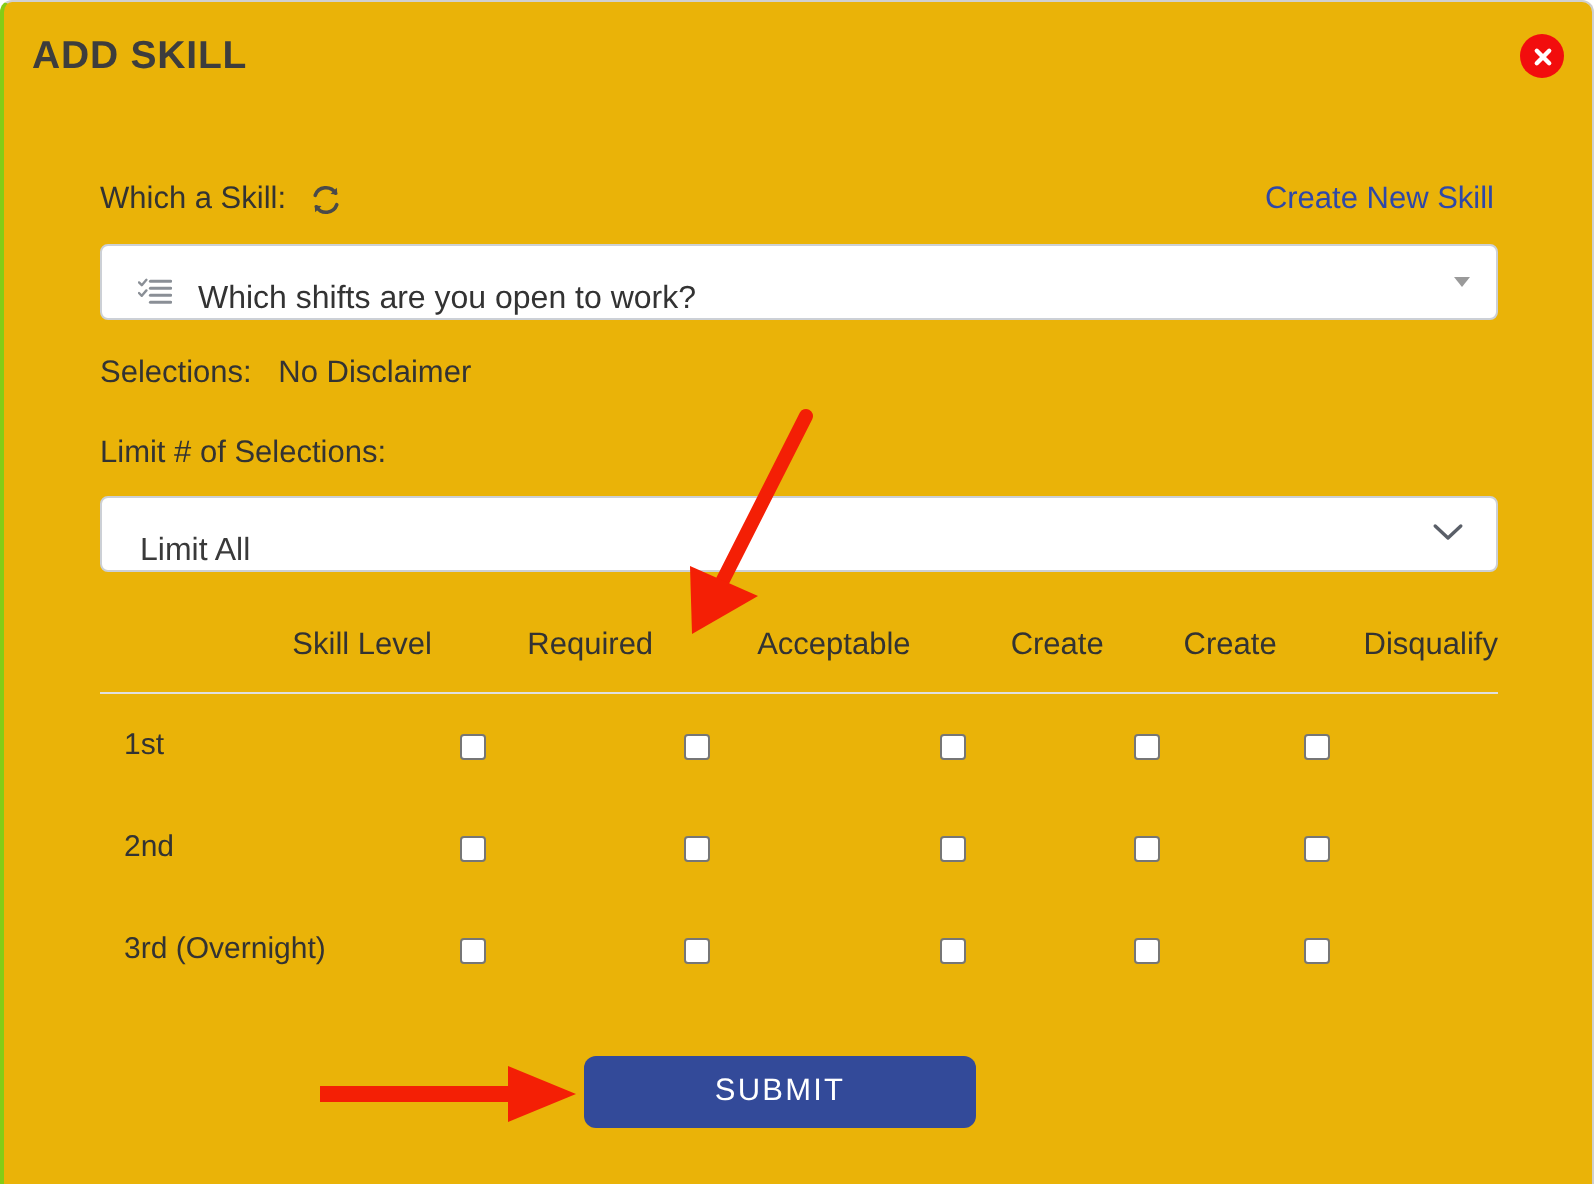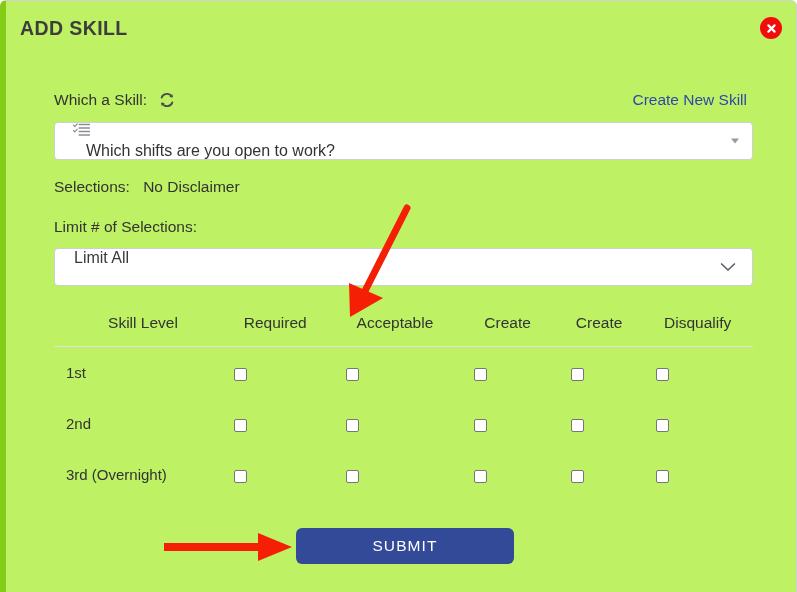--- a/index.html
+++ b/index.html
@@ -10,23 +10,23 @@
     height: 592px;
     background: #ffffff;
     font-family: "Liberation Sans", sans-serif;
     overflow: hidden;
   }
 
   #modal {
     position: relative;
     width: 797px;
     height: 592px;
-    background: #bef264;
+    background: #eab308;
     border-top: 1px solid #d0d0d0;
-    border-left: 6px solid #84cc16;
+    border-left: 2px solid #84cc16;
     border-right: 1px solid #cfcfcf;
     border-radius: 6px 6px 0 0;
     overflow: hidden;
   }
 
   
   #modal-title {
     position: absolute;
     left: 14px;
     top: 16px;
@@ -81,23 +81,22 @@
   }
 
   .select-box {
     position: absolute;
     left: 48px;
     width: 699px;
     background: #ffffff;
     border: 1px solid #ccd0d6;
     border-radius: 4px;
     display: flex;
-    align-items: flex-start;
-    cursor: pointer;
-    flex-direction: column;
+    align-items: flex-end;
+    cursor: pointer;
   }
   #skill-select {
     top: 121px;
     height: 38px;
     padding-left: 18px;
   }
   #skill-select .sel-text {
     font-size: 16px;
     color: #333333;
     margin-left: 13px;
@@ -150,21 +149,21 @@
     position: absolute;
     left: 48px;
     top: 305px;
     width: 699px;
     border-collapse: collapse;
   }
   #skill-table th {
     font-size: 15.5px;
     font-weight: normal;
     color: #333333;
-    text-align: center;
+    text-align: right;
     padding: 8px 0 14px 0;
     border-bottom: 1px solid #e0e0e0;
   }
   #skill-table td {
     padding: 17px 0;
     font-size: 15px;
     color: #333333;
   }
   #skill-table th.c-level, #skill-table td.c-level { width: 165px; padding-left: 12px; }
   #skill-table th.c-required, #skill-table td.c-required { width: 110px; }
@@ -189,21 +188,21 @@
   td.c-acceptable .cb { margin-left: 15px; }
   td.c-explain .cb { margin-left: 15px; }
   td.c-bonus .cb { margin-left: 15px; }
   td.c-disqualify .cb { margin-left: 14px; }
 
   
   #submit-button {
     position: absolute;
     left: 290px;
     top: 527px;
-    width: 218px;
+    width: 196px;
     height: 36px;
     background: #334a99;
     color: #ffffff;
     border: none;
     border-radius: 6px;
     font-size: 15.5px;
     font-family: "Liberation Sans", sans-serif;
     letter-spacing: 1.1px;
     cursor: pointer;
   }

